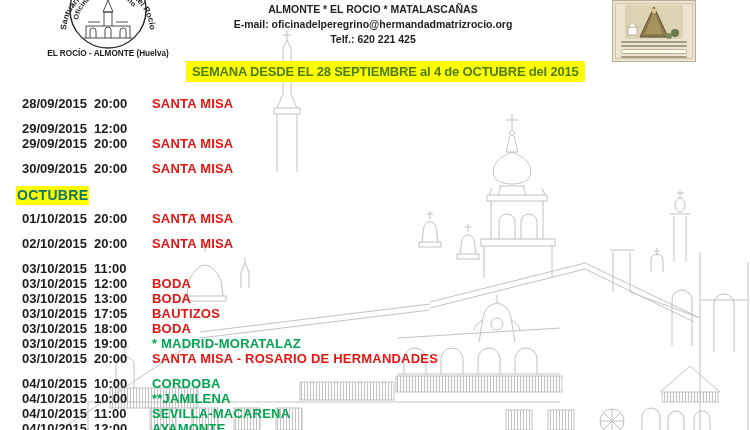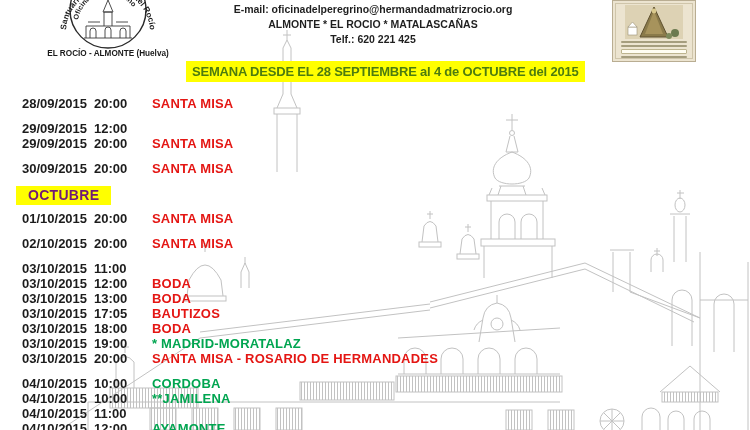--- a/index.html
+++ b/index.html
@@ -36,22 +36,22 @@
   
   .schedule{position:absolute;left:22px;top:96px;z-index:3;white-space:nowrap}
   .row{display:flex;line-height:15px;font-size:13px;font-weight:bold;color:var(--ink)}
   .row.gap{margin-top:10px}
   .row .date{width:72px}
   .row .time{width:44px}
   .row .event{margin-left:14px;letter-spacing:.2px}
   .event.red{color:var(--red)}
   .event.green{color:var(--green)}
   .month-row{margin-bottom:6px}
-  .month-label{display:inline-block;background:var(--yellow);color:#701a75;
-    font-size:14px;font-weight:bold;padding:2px 12px;margin-left:-6px;letter-spacing:.3px}
+  .month-label{display:inline-block;background:var(--yellow);color:#0f766e;
+    font-size:14px;font-weight:bold;padding:2px 1px;margin-left:-6px;letter-spacing:.3px}
 </style>
 </head>
 <body style="--red: #e41613; --green: #00a550; --yellow: #ffff00; --ink: #1c1c1c; --sketch: #c2c2c2;">
 
 <svg class="bg-art" viewBox="0 0 750 430" aria-hidden="true">
   <defs>
     <pattern id="hatch" width="3" height="8" patternUnits="userSpaceOnUse">
       <path d="M1.5 0 V8"></path>
     </pattern>
   </defs>
@@ -131,22 +131,22 @@
   <text font-size="8.2">
     <textPath href="#arcOuter" startOffset="2">Santuario de Ntra. Sra. del Rocío</textPath>
   </text>
   <text font-size="7.2">
     <textPath href="#arcInner" startOffset="4">Oficina del Peregrino</textPath>
   </text>
   <text x="70" y="86" text-anchor="middle" font-size="8.2">EL ROCÍO - ALMONTE (Huelva)</text>
 </svg>
 
 <div class="contact">
+  <div>ALMONTE * EL ROCIO * MATALASCAÑAS</div>
   <div>E-mail: oficinadelperegrino@hermandadmatrizrocio.org</div>
-  <div>ALMONTE * EL ROCIO * MATALASCAÑAS</div>
   <div>Telf.: 620 221 425</div>
 </div>
 
 <div class="poster">
   <div class="poster-inner">
     <svg width="58" height="34" viewBox="0 0 58 34">
       <rect x="0" y="0" width="58" height="34" fill="#ddd2b4"></rect>
       <path d="M29 2 L15 32 H43 Z" fill="#8a7a4a" stroke="#5f5130" stroke-width="1"></path>
       <path d="M29 6 L20 29 H38 Z" fill="#a7935c"></path>
       <circle cx="29" cy="6" r="2.4" fill="#d9c98e"></circle>
@@ -239,19 +239,20 @@
     <span class="event green">CORDOBA</span>
   </div>
     <div class="row">
     <span class="date">04/10/2015</span>
     <span class="time">10:00</span>
     <span class="event green">**JAMILENA</span>
   </div>
     <div class="row">
     <span class="date">04/10/2015</span>
     <span class="time">11:00</span>
+    <span class="event green">SEVILLA-MACARENA</span>
   </div>
     <div class="row">
     <span class="date">04/10/2015</span>
     <span class="time">12:00</span>
     <span class="event green">AYAMONTE</span>
   </div>
   </div>
 
 </body></html>

